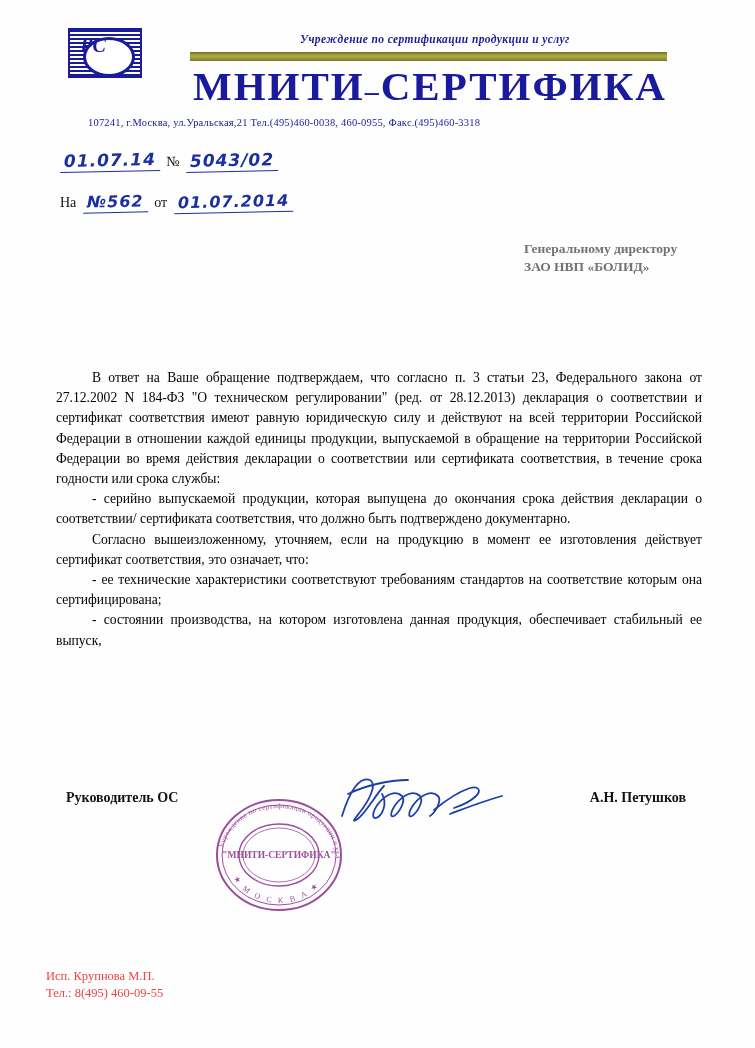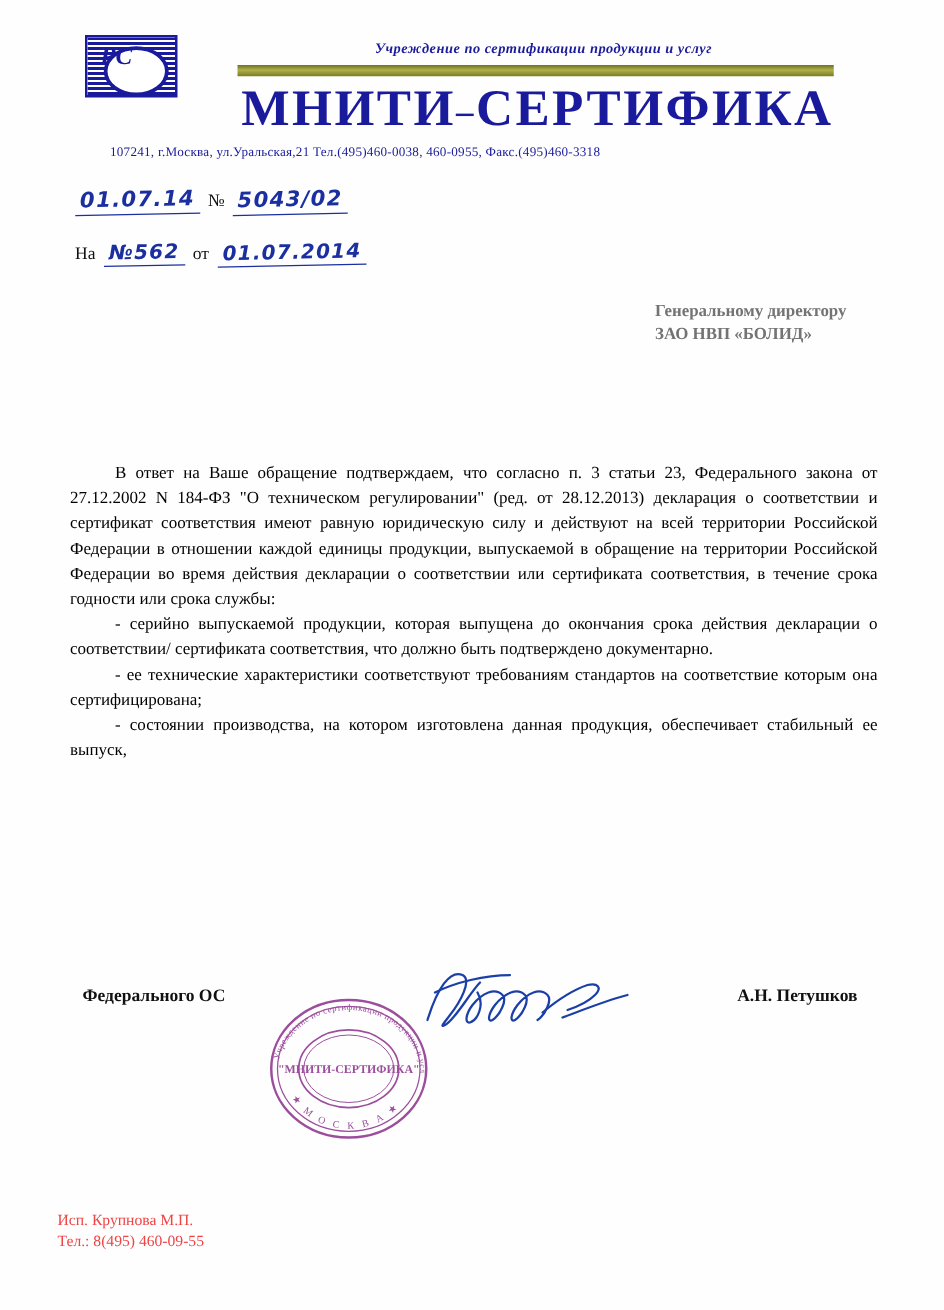--- a/index.html
+++ b/index.html
@@ -292,26 +292,27 @@
   </div>
 
   <div class="addressee">
     <div>Генеральному директору</div>
     <div>ЗАО НВП «БОЛИД»</div>
   </div>
 
   <div class="body-text">
     <p>В ответ на Ваше обращение подтверждаем, что согласно п. 3 статьи 23, Федерального закона от 27.12.2002 N 184-ФЗ "О техническом регулировании" (ред. от 28.12.2013) декларация о соответствии и сертификат соответствия имеют равную юридическую силу и действуют на всей территории Российской Федерации в отношении каждой единицы продукции, выпускаемой в обращение на территории Российской Федерации во время действия декларации о соответствии или сертификата соответствия, в течение срока годности или срока службы:</p>
     <p class="dash-item">- серийно выпускаемой продукции, которая выпущена до окончания срока действия декларации о соответствии/ сертификата соответствия, что должно быть подтверждено документарно.</p>
+    <p>Согласно вышеизложенному, уточняем, если на продукцию в момент ее изготовления действует сертификат соответствия, это означает, что:</p>
     <p class="dash-item">- ее технические характеристики соответствуют требованиям стандартов на соответствие которым она сертифицирована;</p>
     <p class="dash-item">- состоянии производства, на котором изготовлена данная продукция, обеспечивает стабильный ее выпуск,</p>
   </div>
 
   <div class="sig-row">
-    <div class="sig-left">Федерального ОС</div>
+    <div class="sig-left">Руководитель ОС</div>
     <div class="sig-right">А.Н. Петушков</div>
   </div>
 
   <svg class="signature" viewBox="0 0 190 60" xmlns="http://www.w3.org/2000/svg">
     <g fill="none" stroke="#1b3fa8" stroke-width="1.8" stroke-linecap="round">
       <path d="M12,46 C20,20 30,6 40,10 C48,14 38,32 30,42 C24,50 22,52 26,50 C34,46 46,24 54,16"></path>
       <path d="M18,24 C34,16 58,10 78,10"></path>
       <path d="M52,24 C58,34 52,46 46,48 C42,49 42,42 48,34 C56,24 66,20 72,26 C76,30 70,42 64,46 C60,48 60,42 66,34 C74,24 84,20 90,26 C94,30 88,42 82,46 C78,48 78,42 84,34 C92,24 102,20 108,26 C112,30 106,42 100,46"></path>
       <path d="M104,40 C116,30 128,22 140,18 C148,16 152,20 146,26 C140,32 130,36 124,38"></path>
       <path d="M120,44 C136,38 156,30 172,26"></path>

